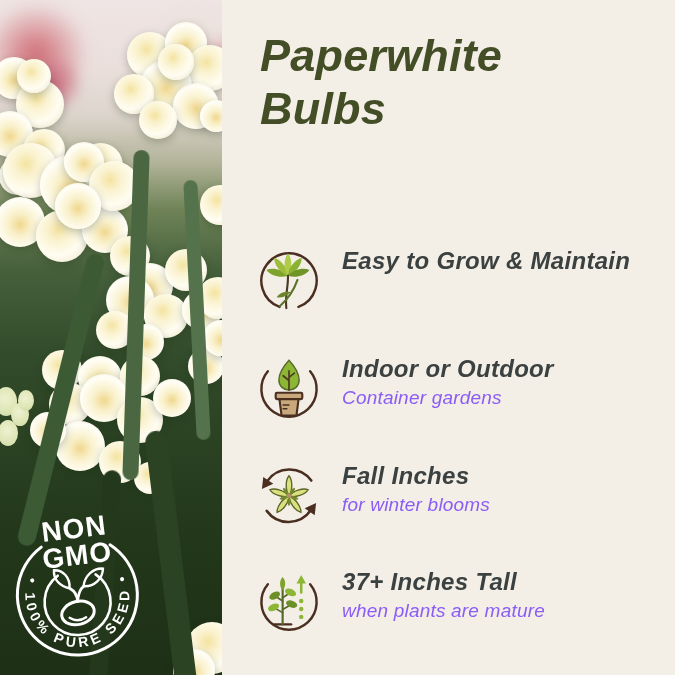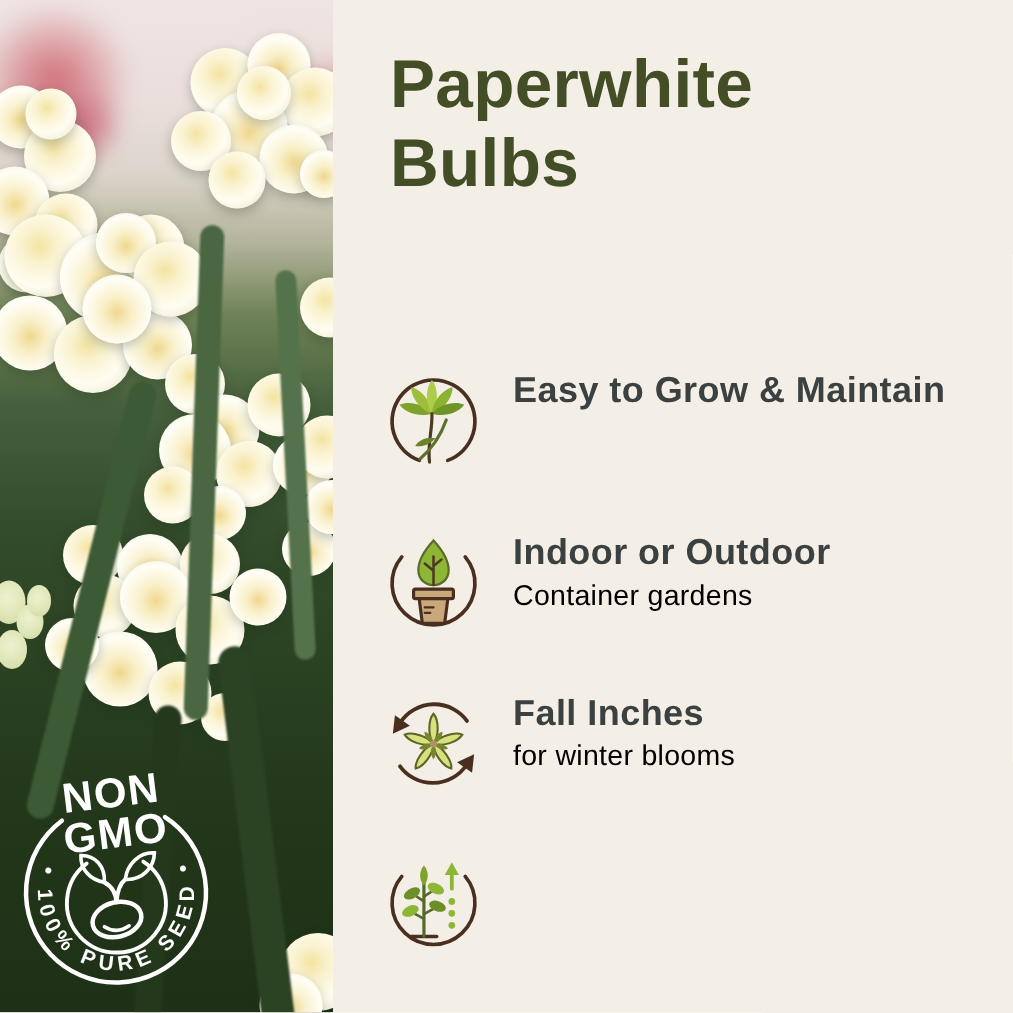--- a/index.html
+++ b/index.html
@@ -12,29 +12,29 @@
   .blob,.stem,.bloom,.bud{position:absolute;}
   .stem{border-radius:12px;}
   .bloom{border-radius:50%;box-shadow:0 3px 8px rgba(30,45,20,.28);}
   .bloom.v0{background:radial-gradient(circle at 42% 38%,#f4e3a0 0%,#faf2cf 25%,#fffdf1 58%,#eae2c8 100%);}
   .bloom.v1{background:radial-gradient(circle at 50% 55%,#f0d78e 0%,#f9f0ca 30%,#fffef6 65%,#ece5cf 100%);}
   .bud{border-radius:50%;background:radial-gradient(circle at 45% 40%,#eef1cf 0%,#dfe6b8 55%,#cdd8a4 100%);}
   
   .badge{position:absolute;left:2px;top:499px;width:150px;height:172px;z-index:9;transform:rotate(-2deg);}
   .badge text{font-family:"Liberation Sans","DejaVu Sans",sans-serif;font-weight:bold;fill:#ffffff;}
   
-  .panel{position:absolute;left:222px;top:0;width:453px;height:561px;}
+  .panel{position:absolute;left:222px;top:0;width:453px;height:561px;font-style:italic;}
   .title{position:absolute;left:38px;top:30px;margin:0;width:335px;
     font-size:45px;line-height:1.17;font-weight:bold;color:#434e26;letter-spacing:.2px;}
   .feature{position:absolute;left:33px;display:flex;align-items:flex-start;gap:19px;height:68px;}
   .f0{top:247px}.f1{top:355px}.f2{top:462px}.f3{top:568px}
   .ficon{width:68px;height:68px;flex:0 0 68px;}
   .ftext{display:flex;flex-direction:column;justify-content:center;}
   .fheading{font-size:24px;font-weight:bold;color:#3b4140;letter-spacing:.3px;white-space:nowrap;}
-  .fsub{font-size:19px;color:#000000;margin-top:4px;letter-spacing:.2px;white-space:nowrap;}
+  .fsub{font-size:19px;color:#8b5cf6;margin-top:4px;letter-spacing:.2px;white-space:nowrap;}
 </style>
 </head>
 <body>
 
 <div class="stage">
 
   <div class="photo" id="photo">
 
     <div class="blob" style="left: -18px; top: 2px; width: 108px; height: 104px; border-radius: 50%; background: radial-gradient(circle, rgb(207, 106, 116) 0%, rgba(255, 255, 255, 0) 70%); filter: blur(7px);"></div>
       <div class="blob" style="left: 22px; top: 54px; width: 62px; height: 60px; border-radius: 50%; background: radial-gradient(circle, rgb(201, 103, 122) 0%, rgba(255, 255, 255, 0) 70%); filter: blur(5px);"></div>
@@ -212,15 +212,19 @@
         <ellipse cx="18.5" cy="26" rx="5.5" ry="3.2" transform="rotate(-28 18.5 26)" fill="#6d8f28"></ellipse>
         <ellipse cx="33.5" cy="23" rx="5.5" ry="3.2" transform="rotate(24 33.5 23)" fill="#8db635"></ellipse>
         <ellipse cx="17.5" cy="37" rx="5.5" ry="3.2" transform="rotate(-24 17.5 37)" fill="#8db635"></ellipse>
         <ellipse cx="34.5" cy="34" rx="5.5" ry="3.2" transform="rotate(20 34.5 34)" fill="#6d8f28"></ellipse>
         <path d="M43.5 23 L43.5 13" stroke="#8db635" stroke-width="2.4" stroke-linecap="round"></path>
         <path d="M43.5 6.5 L39 14.5 L48 14.5 Z" fill="#8db635"></path>
         <circle cx="43.5" cy="31" r="2.1" fill="#8db635"></circle>
         <circle cx="43.5" cy="38.5" r="2.1" fill="#8db635"></circle>
         <circle cx="43.5" cy="46" r="2.1" fill="#8db635"></circle>
       </svg>
+      <div class="ftext">
+        <div class="fheading">37+ Inches Tall</div>
+        <div class="fsub">when plants are mature</div>
+      </div>
     </div>
   </div>
 </div>
 
 </body></html>

